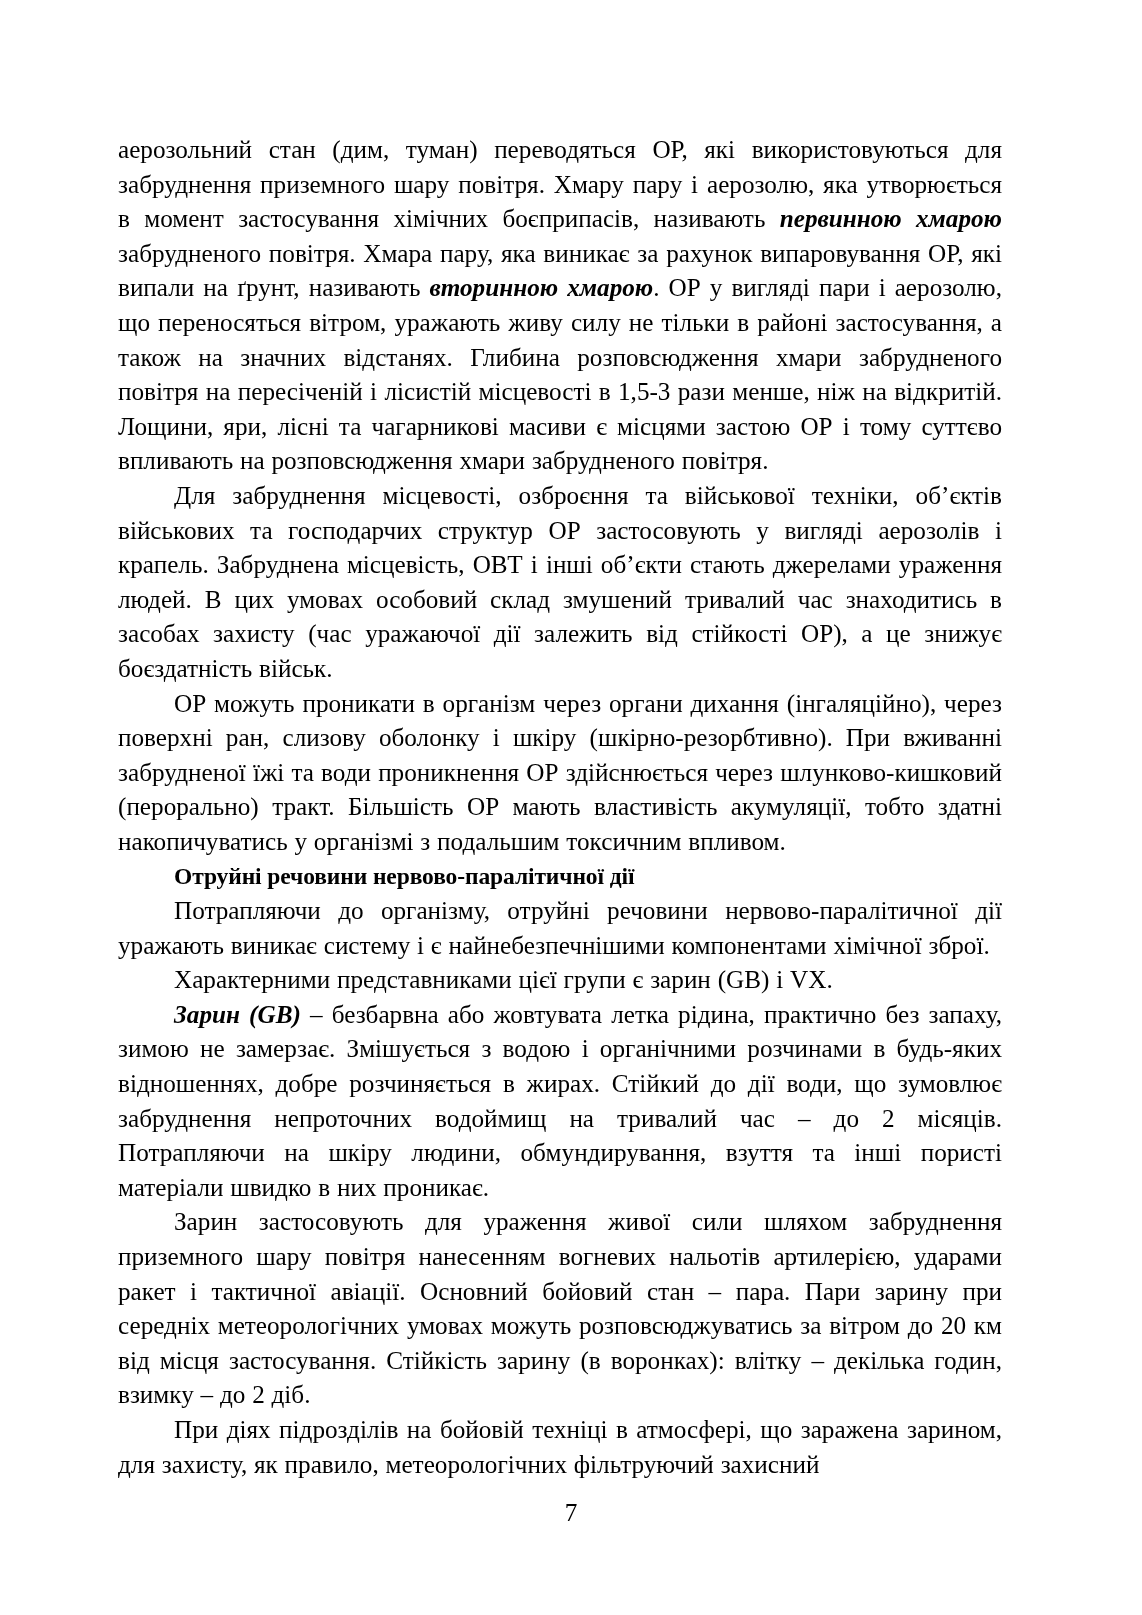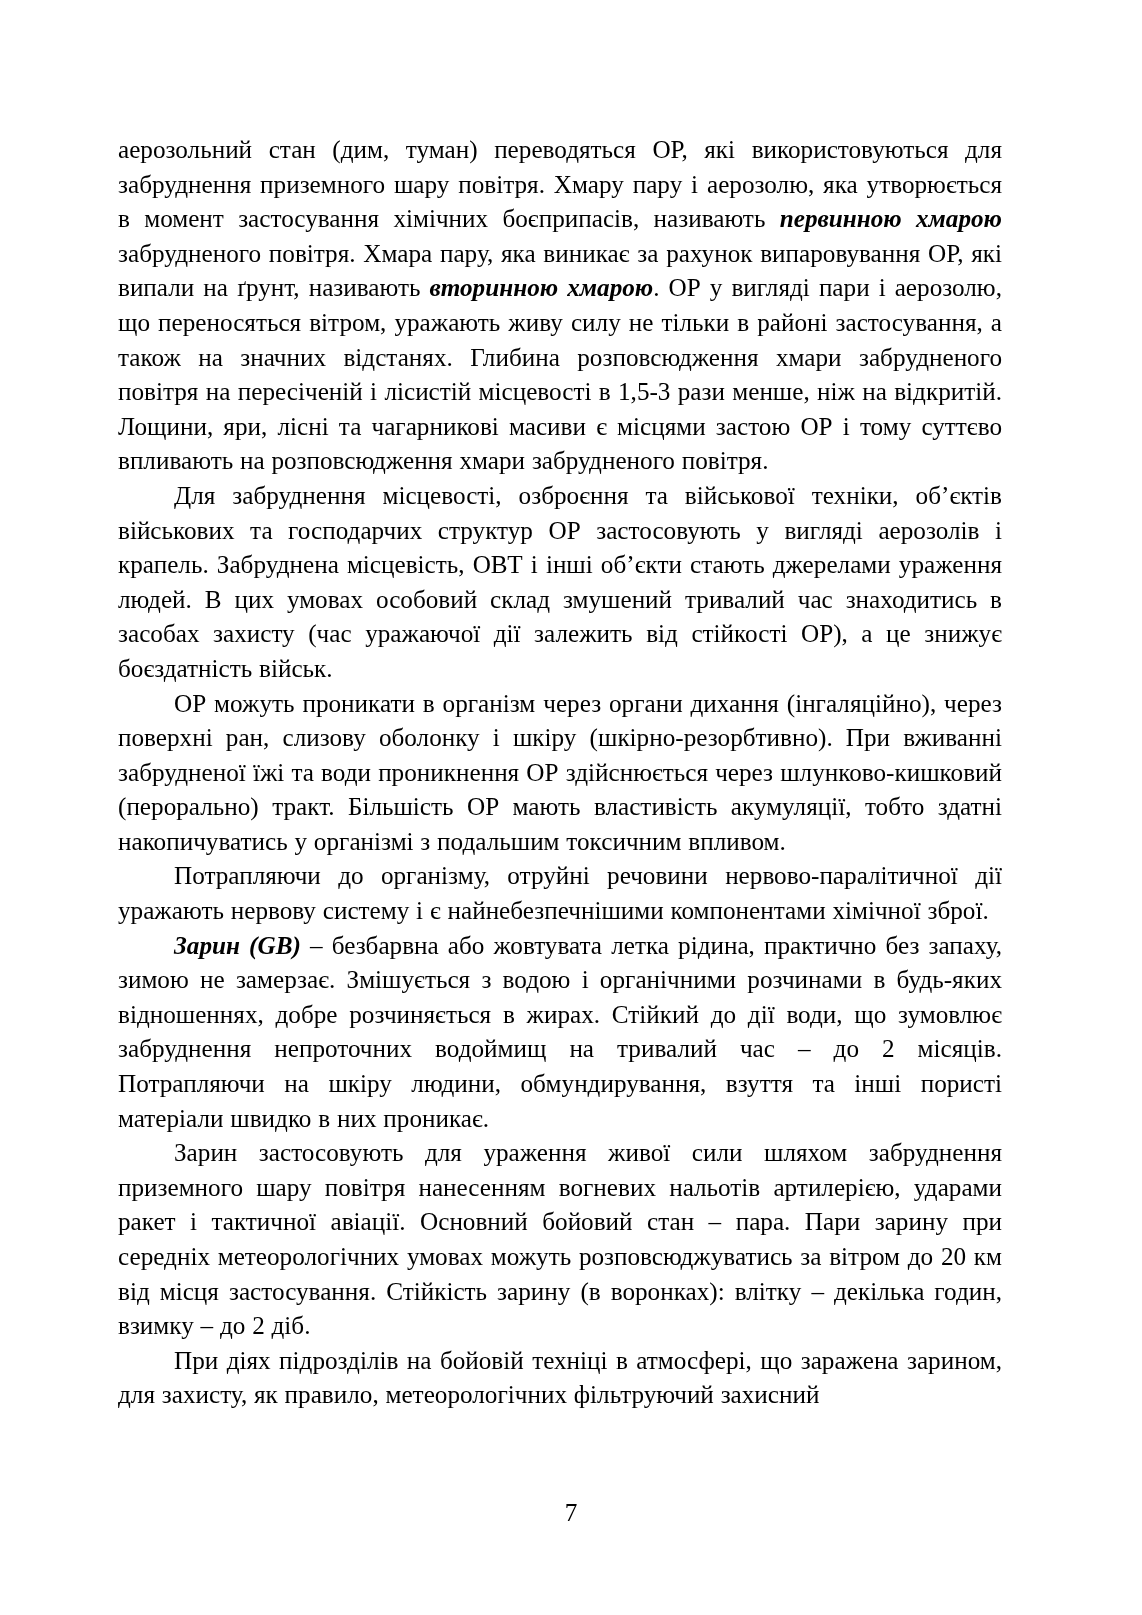--- a/index.html
+++ b/index.html
@@ -72,21 +72,23 @@
 </style>
 </head>
 <body>
 
 <div class="page">
 
   <div class="text-block" id="text-body">
       <p class="para no-indent"><span>аерозольний стан (дим, туман) переводяться ОР, які використовуються для забруднення приземного шару повітря. Хмару пару і аерозолю, яка утворюється в момент застосування хімічних боєприпасів, називають </span><span class="bi">первинною хмарою</span><span> забрудненого повітря. Хмара пару, яка виникає за рахунок випаровування ОР, які випали на ґрунт, називають </span><span class="bi">вторинною хмарою</span><span>. ОР у вигляді пари і аерозолю, що переносяться вітром, уражають живу силу не тільки в районі застосування, а також на значних відстанях. Глибина розповсюдження хмари забрудненого повітря на пересіченій і лісистій місцевості в 1,5-3 рази менше, ніж на відкритій. Лощини, яри, лісні та чагарникові масиви є місцями застою ОР і тому суттєво впливають на розповсюдження хмари забрудненого повітря.</span></p>
       <p class="para"><span>Для забруднення місцевості, озброєння та військової техніки, об’єктів військових та господарчих структур ОР застосовують у вигляді аерозолів і крапель. Забруднена місцевість, ОВТ і інші об’єкти стають джерелами ураження людей. В цих умовах особовий склад змушений тривалий час знаходитись в засобах захисту (час уражаючої дії залежить від стійкості ОР), а це знижує боєздатність військ.</span></p>
       <p class="para"><span>ОР можуть проникати в організм через органи дихання (інгаляційно), через поверхні ран, слизову оболонку і шкіру (шкірно-резорбтивно). При вживанні забрудненої їжі та води проникнення ОР здійснюється через шлунково-кишковий (перорально) тракт. Більшість ОР мають властивість акумуляції, тобто здатні накопичуватись у організмі з подальшим токсичним впливом.</span></p>
-      <p class="para"><span>Потрапляючи до організму, отруйні речовини нервово-паралітичної дії уражають нервову систему і є найнебезпечнішими компонентами хімічної зброї.</span></p>
+      <p class="heading">Отруйні речовини нервово-паралітичної дії</p>
+      <p class="para"><span>Потрапляючи до організму, отруйні речовини нервово-паралітичної дії уражають виникає систему і є найнебезпечнішими компонентами хімічної зброї.</span></p>
+      <p class="para"><span>Характерними представниками цієї групи є зарин (GB) і VX.</span></p>
       <p class="para"><span class="bi">Зарин (GB)</span><span> – безбарвна або жовтувата летка рідина, практично без запаху, зимою не замерзає. Змішується з водою і органічними розчинами в будь-яких відношеннях, добре розчиняється в жирах. Стійкий до дії води, що зумовлює забруднення непроточних водоймищ на тривалий час – до 2 місяців. Потрапляючи на шкіру людини, обмундирування, взуття та інші пористі матеріали швидко в них проникає.</span></p>
       <p class="para"><span>Зарин застосовують для ураження живої сили шляхом забруднення приземного шару повітря нанесенням вогневих нальотів артилерією, ударами ракет і тактичної авіації. Основний бойовий стан – пара. Пари зарину при середніх метеорологічних умовах можуть розповсюджуватись за вітром до 20 км від місця застосування. Стійкість зарину (в воронках): влітку – декілька годин, взимку – до 2 діб.</span></p>
       <p class="para"><span>При діях підрозділів на бойовій техніці в атмосфері, що заражена зарином, для захисту, як правило, метеорологічних фільтруючий захисний</span></p>
     </div>
 
   <div class="page-number">7</div>
 
 </div>
 
 </body></html>

